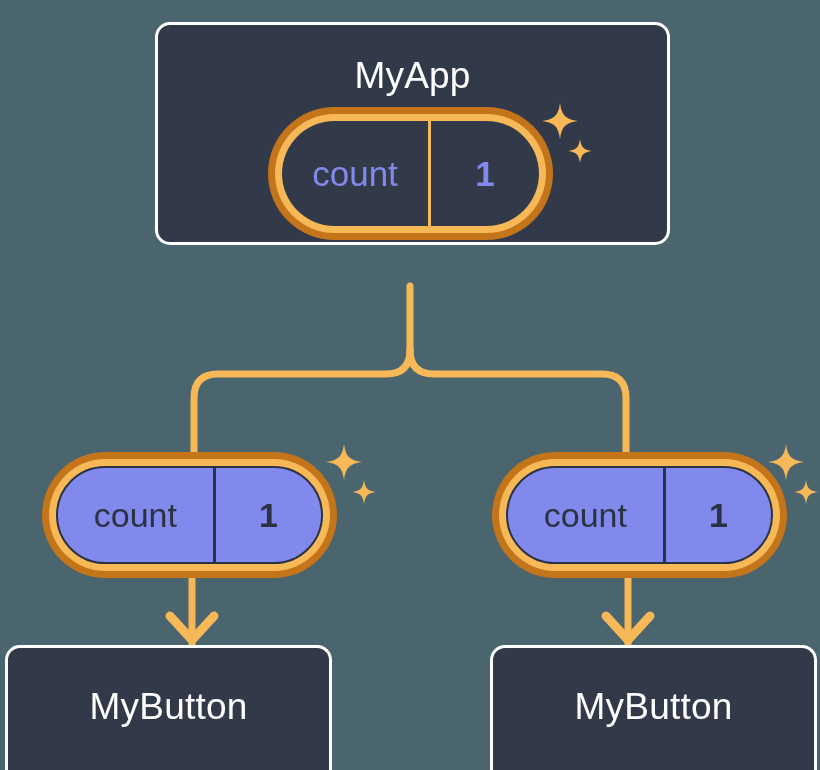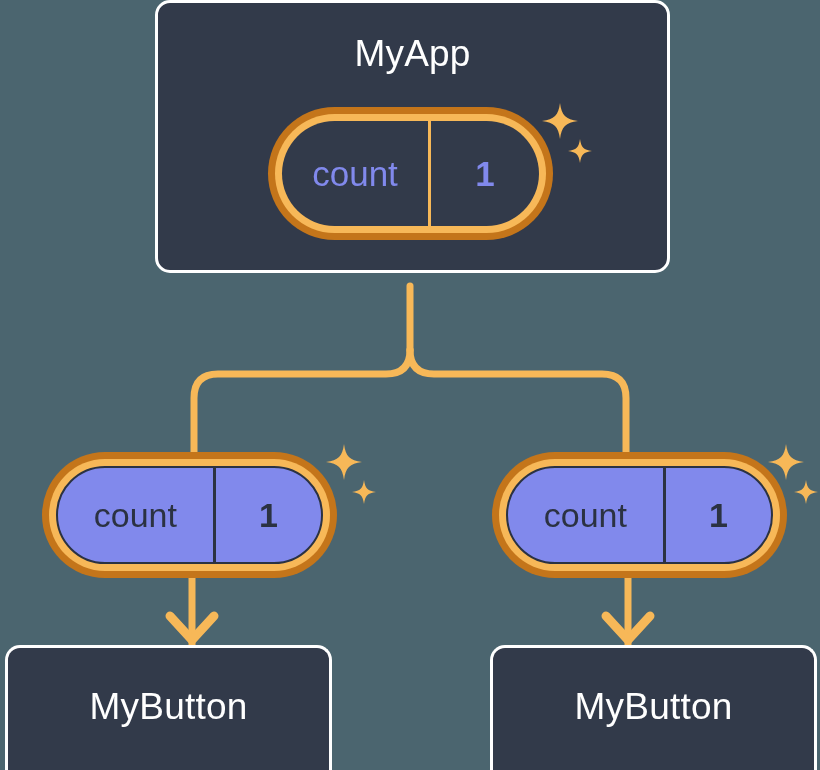--- a/index.html
+++ b/index.html
@@ -44,23 +44,23 @@
     color: #ffffff;
     font-size: 37px;
     font-weight: 400;
     letter-spacing: 0.2px;
     text-align: center;
     white-space: nowrap;
   }
 
   #box-myapp {
     left: 155px;
-    top: 0;
+    top: 22px;
     width: 515px;
-    height: 273px;
+    height: 223px;
   }
   #box-myapp .component-title {
     margin-top: 30px;
   }
 
   #box-mybutton-left {
     left: 5px;
     top: 645px;
     width: 327px;
     height: 125px;

